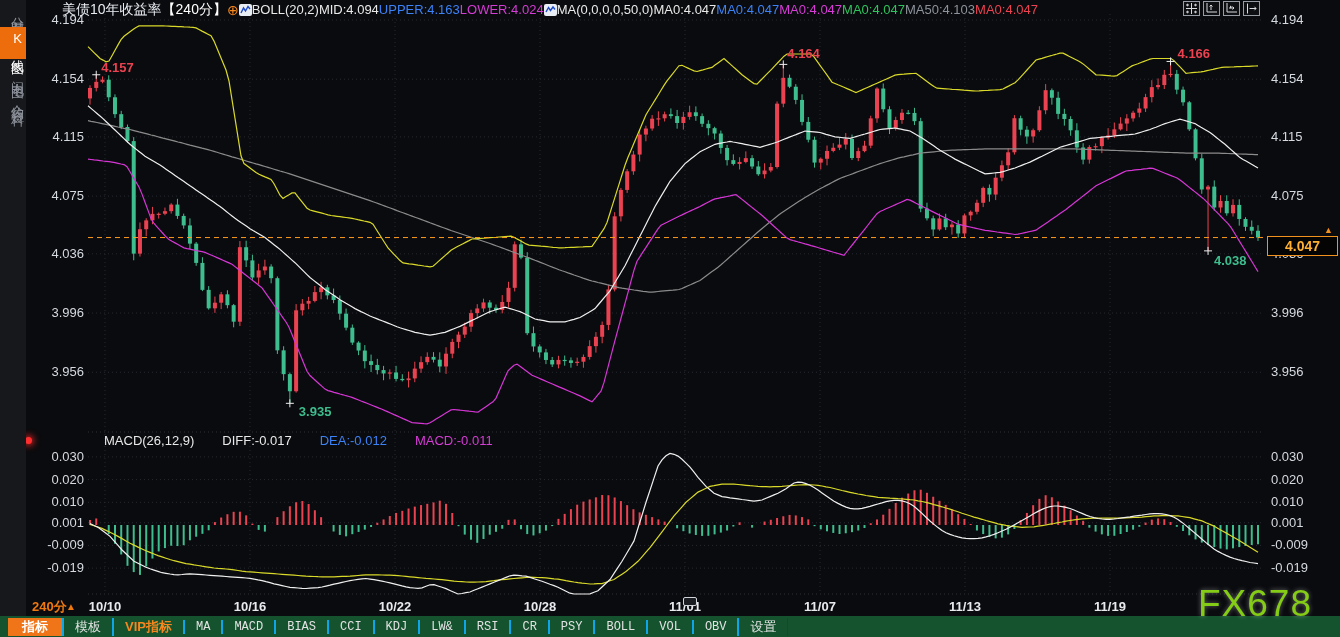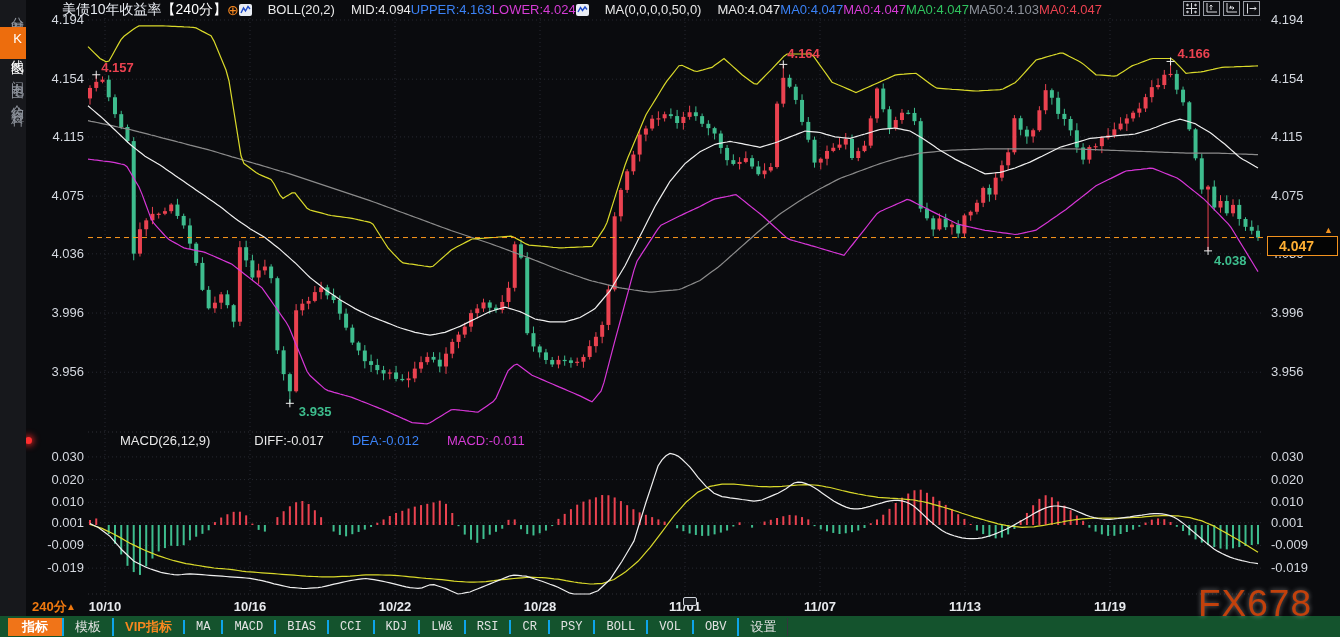--- a/index.html
+++ b/index.html
@@ -10,51 +10,51 @@
   .sidebar{position:absolute;left:0;top:0;bottom:21px;width:26px;background:#17181c;z-index:3;
            display:flex;flex-direction:column;align-items:center;padding-top:3px;gap:7px;box-sizing:border-box;}
   .side-item{writing-mode:vertical-rl;text-orientation:upright;color:#8e939c;font-size:13px;
              letter-spacing:3px;padding:4px 0;width:26px;text-align:center;cursor:pointer;}
   .side-item.active{background:#ed6d0d;color:#ffffff;}
   
   .header{position:absolute;left:62px;top:0;height:19px;display:flex;align-items:center;gap:0;
           z-index:2;font-size:13px;white-space:nowrap;}
   .hdr-title{color:#e8ecf2;font-size:14px;}
   .hdr-tf{color:#ffffff;font-size:14px;}
-  .c-white{color:#e9e9e9;padding-left:16px;} .c-yellow{color:#3b82f6;} .c-magenta{color:#d63cd6;}
+  .c-white{color:#e9e9e9;} .c-yellow{color:#3b82f6;} .c-magenta{color:#d63cd6;}
   .c-green{color:#2fc35e;} .c-gray{color:#8d929b;} .c-red{color:#ea4250;}
   .plus-icon{color:#f6871f;font-size:14px;line-height:14px;}
   .mini-chart{width:13px;height:12px;background:#e9edf4;border-radius:2px;display:inline-flex;
               align-items:center;justify-content:center;}
   
   .top-icons{position:absolute;left:1183px;top:1px;display:flex;gap:3px;z-index:2;}
   .ticon{width:17px;height:15px;border:1px solid #989ca4;background:#0e0f13;display:flex;
          align-items:center;justify-content:center;box-sizing:border-box;cursor:pointer;}
   
   .price-tag{position:absolute;left:1267px;top:236px;width:71px;height:20px;border:1px solid #f2921e;
              background:#040404;color:#ffaf33;font-size:14px;font-weight:bold;z-index:4;
-             display:flex;align-items:center;padding-left:11px;box-sizing:border-box;}
+             display:flex;align-items:center;padding-left:17px;box-sizing:border-box;}
   .price-tag-arrow{position:absolute;left:1324px;top:225px;color:#f2921e;font-size:9px;z-index:5;}
   
   .macd-dot{position:absolute;left:25px;top:437px;width:7px;height:7px;border-radius:50%;
             background:#ff2e2e;box-shadow:0 0 6px 2px rgba(255,40,40,.75);z-index:2;}
   .macd-header{position:absolute;left:104px;top:431px;height:18px;display:flex;gap:28px;
                font-size:13px;z-index:2;align-items:center;white-space:nowrap;}
   
   .toolbar{position:absolute;left:0;top:616px;width:1340px;height:21px;background:#14532d;
            display:flex;align-items:center;z-index:5;padding-left:8px;box-sizing:border-box;}
   .tab{display:flex;align-items:center;padding:0 11px;font-size:13px;color:#e2e2e2;
        border-left:2px solid #0ea5e9;cursor:pointer;}
   .tab:last-child{border-right:1px solid #33363c;}
   .tab.mono{font-family:"Liberation Mono",monospace;font-size:12px;}
   .tab.active{background:#f07418;color:#fff;border-left:none;font-weight:bold;padding:0 14px;}
   .tab.vip{color:#f6871f;font-weight:bold;}
   .handle{position:absolute;left:683px;top:597px;width:12px;height:7px;border:1px solid #cfd3da;
           border-radius:2px;background:#1a1c21;z-index:6;}
-  .watermark{position:absolute;left:1198px;top:583px;font-size:37px;color:#c2410c;z-index:6;
+  .watermark{position:absolute;left:1198px;top:583px;font-size:37px;color:#84cc16;z-index:6;
              letter-spacing:1px;text-shadow:0 0 5px rgba(255,255,255,.4);}
 </style>
 </head>
 <body>
 
 <svg id="plot" width="1340" height="637">
     <line x1="88" x2="1262" y1="20" y2="20" stroke="#272931" stroke-dasharray="1 3"></line>
     <line x1="88" x2="1262" y1="79.20000000000005" y2="79.20000000000005" stroke="#272931" stroke-dasharray="1 3"></line>
     <line x1="88" x2="1262" y1="136.91999999999962" y2="136.91999999999962" stroke="#272931" stroke-dasharray="1 3"></line>
     <line x1="88" x2="1262" y1="196.11999999999966" y2="196.11999999999966" stroke="#272931" stroke-dasharray="1 3"></line>

